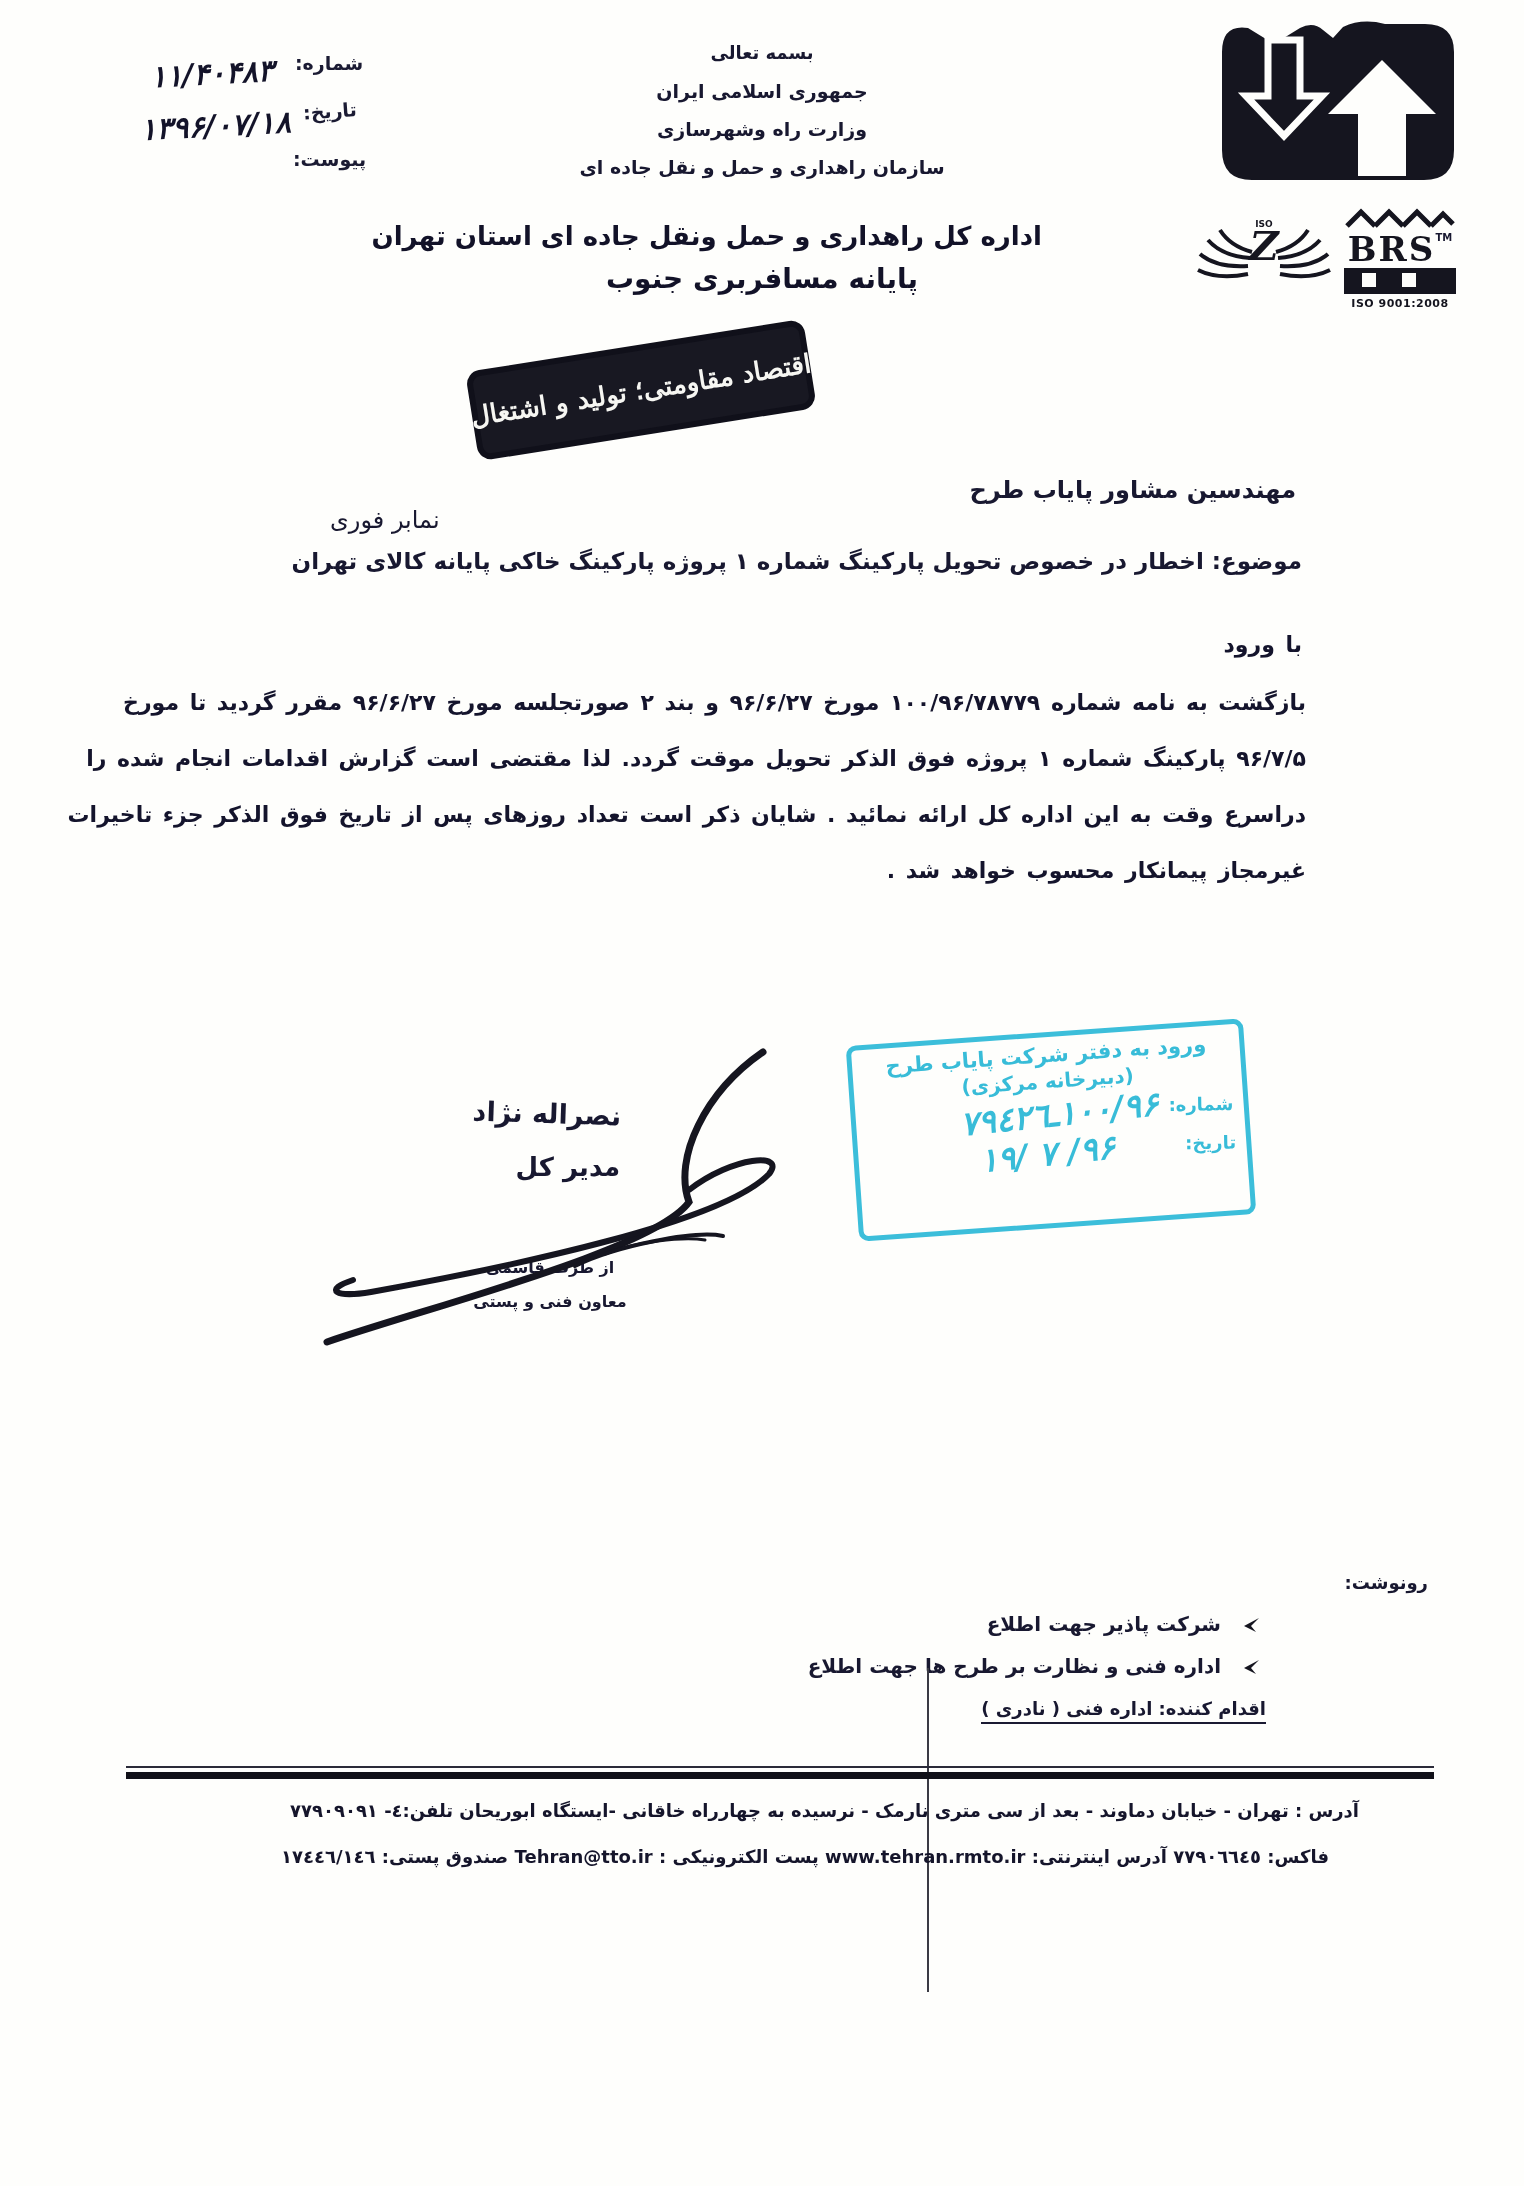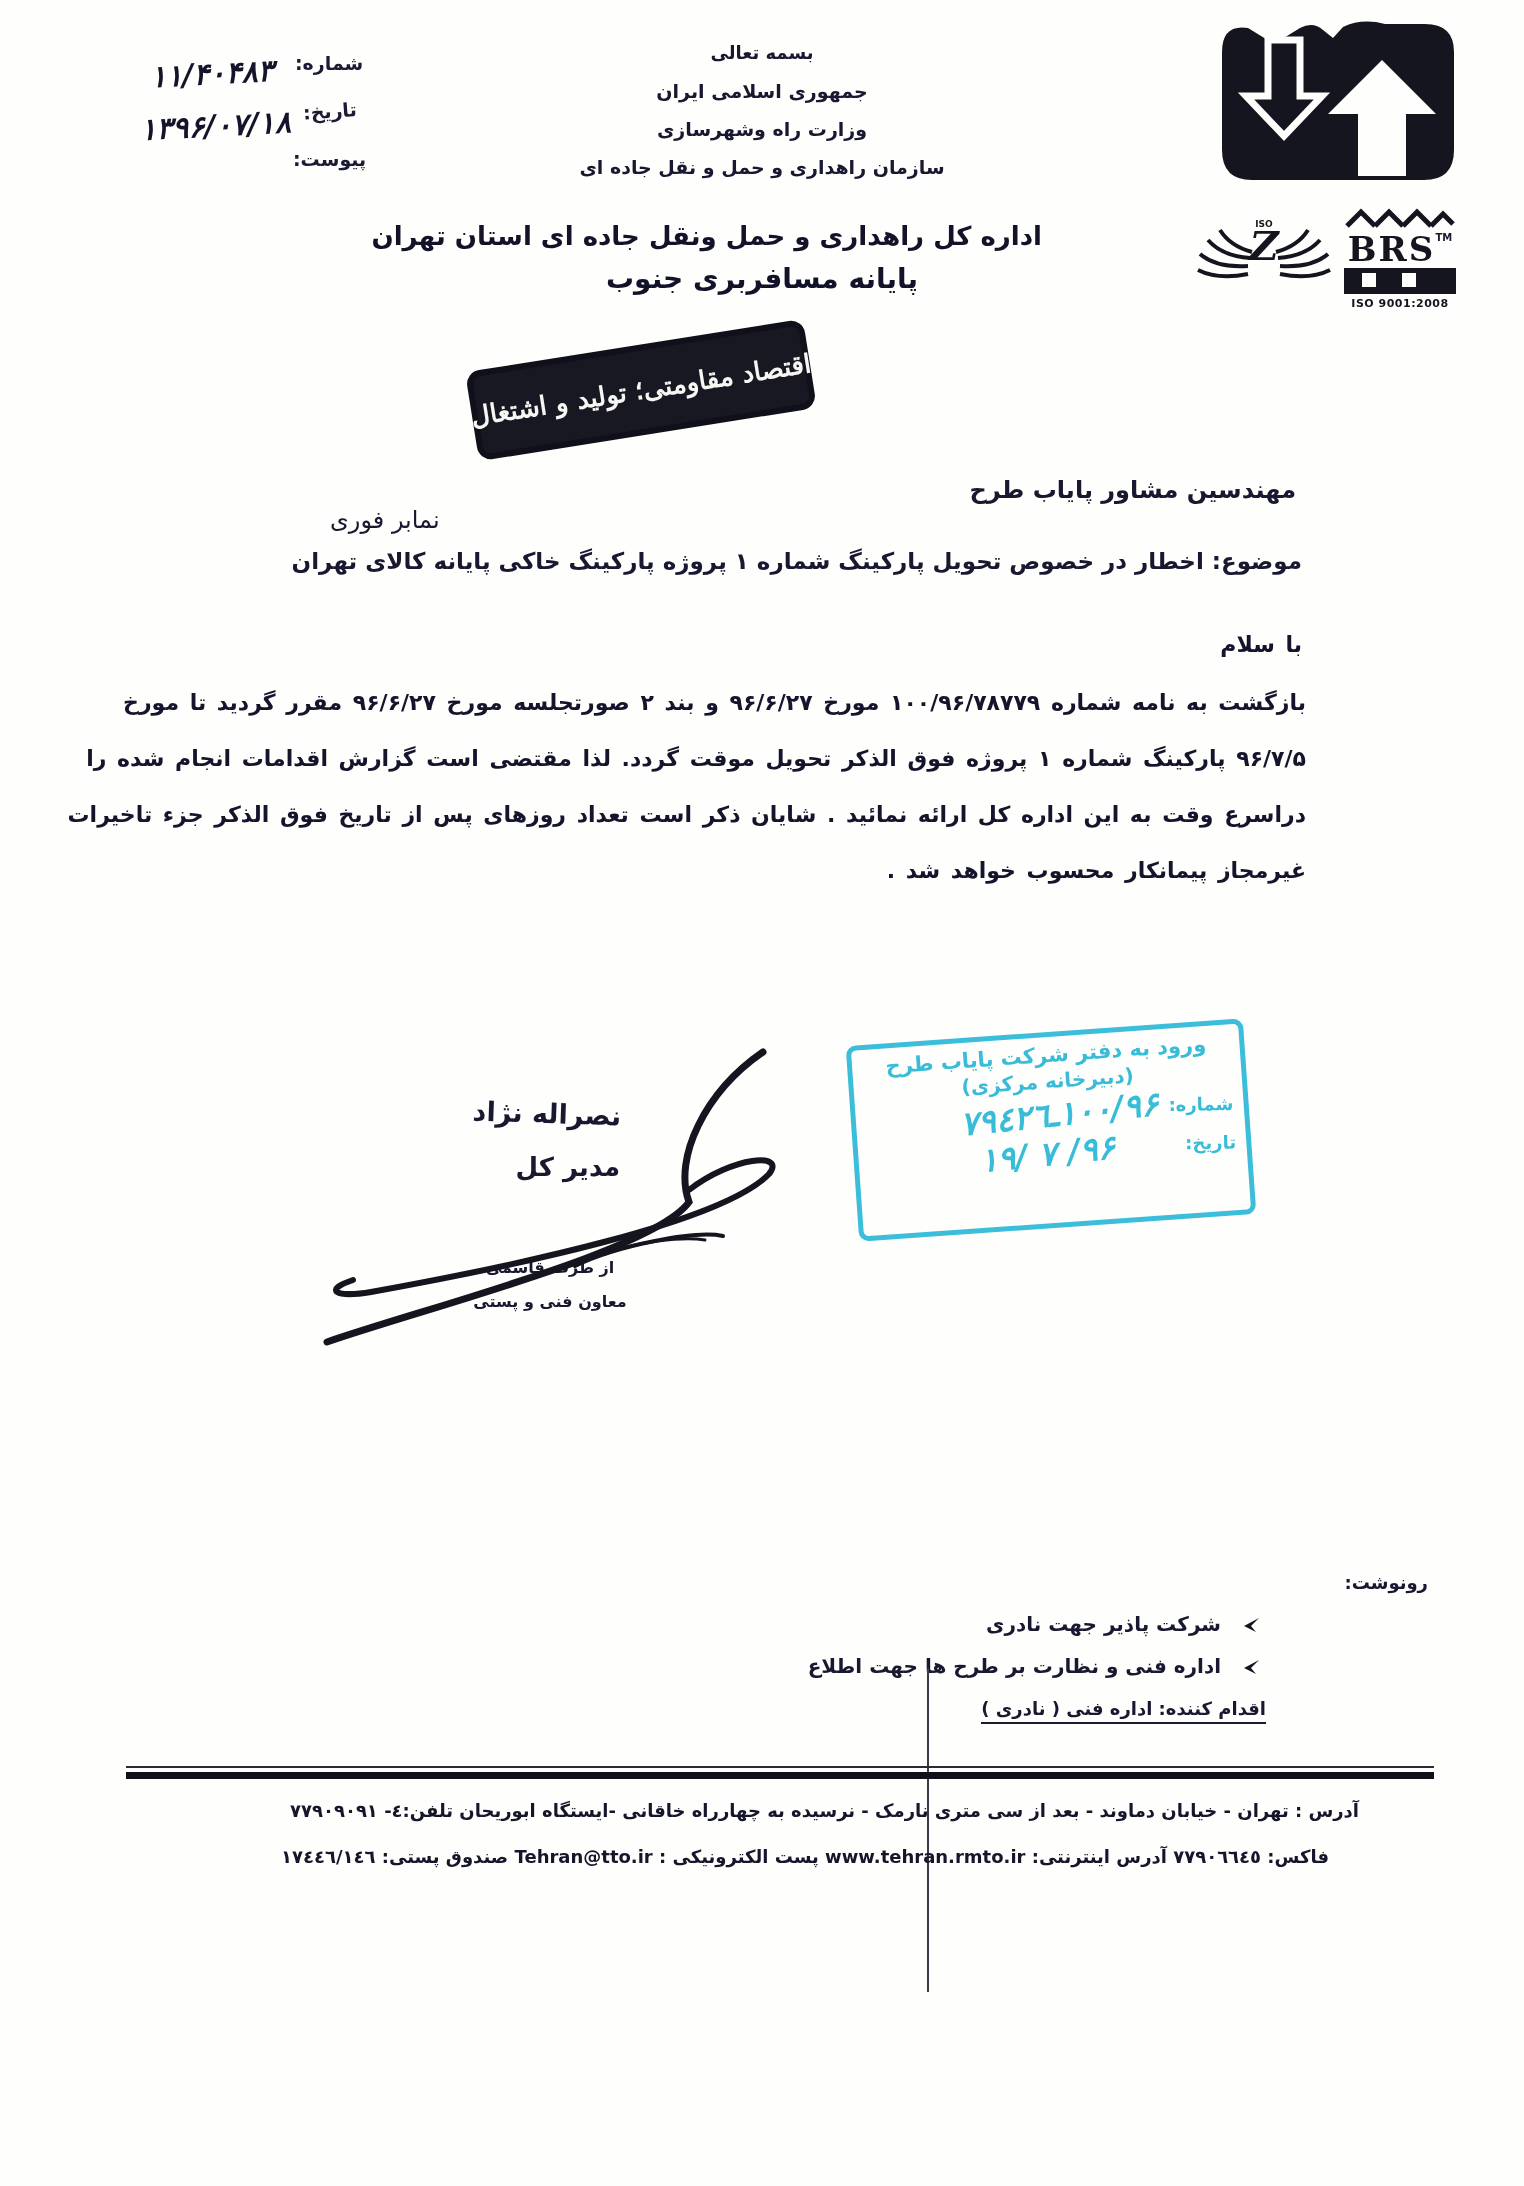--- a/index.html
+++ b/index.html
@@ -127,21 +127,21 @@
         <span style="left:18px;"></span>
         <span style="left:58px;"></span>
       </div>
     <div class="brs-iso" style="direction:ltr;margin-top:3px;">ISO 9001:2008</div>
   </div>
 
   <div class="abs recipient" style="right:228px;top:476px;">مهندسین مشاور پایاب طرح</div>
   <div class="abs fax-note" style="left:330px;top:506px;">نمابر فوری</div>
   <div class="abs subject" style="right:222px;top:548px;">موضوع: اخطار در خصوص تحویل پارکینگ شماره ۱ پروژه پارکینگ خاکی پایانه کالای تهران</div>
 
-  <div class="abs body-line" style="right:222px;top:632px;">با سلام</div>
+  <div class="abs body-line" style="right:222px;top:632px;">با ورود</div>
   <div class="abs body-line" style="right:218px;top:690px;">بازگشت به نامه شماره ۱۰۰/۹۶/۷۸۷۷۹ مورخ ۹۶/۶/۲۷ و بند ۲ صورتجلسه مورخ ۹۶/۶/۲۷ مقرر گردید تا مورخ</div>
   <div class="abs body-line" style="right:218px;top:746px;">۹۶/۷/۵ پارکینگ شماره ۱ پروژه فوق الذکر تحویل موقت گردد. لذا مقتضی است گزارش اقدامات انجام شده را</div>
   <div class="abs body-line" style="right:218px;top:802px;">دراسرع وقت به این اداره کل ارائه نمائید . شایان ذکر است تعداد روزهای پس از تاریخ فوق الذکر جزء تاخیرات</div>
   <div class="abs body-line" style="right:218px;top:858px;">غیرمجاز پیمانکار محسوب خواهد شد .</div>
 
   <div class="abs sig-name" style="left:462px;top:1098px;width:170px;text-align:center;">نصراله نژاد</div>
   <div class="abs sig-title" style="left:470px;top:1152px;width:150px;text-align:right;">مدیر کل</div>
   <div class="abs sig-small" style="left:455px;top:1258px;width:190px;text-align:center;">از طرف قاسمی</div>
   <div class="abs sig-small" style="left:430px;top:1292px;width:240px;text-align:center;">معاون فنی و پستی</div>
   <div class="abs" style="left:275px;top:1040px;">
@@ -166,21 +166,21 @@
       <span class="rstamp-label">تاریخ:</span>
       <span class="rstamp-hand" style="margin-right:60px;">۹۶/ ۷ /۱۹</span>
     </div>
   </div>
 
   <div class="abs cc-label" style="right:96px;top:1572px;">رونوشت:</div>
   <div class="abs cc-item" style="right:264px;top:1612px;">
     <span class="bullet"><svg width="18" height="16" viewBox="0 0 18 16">
           <polygon points="17,1 2,9 14,15 9,9" fill="#15151f"></polygon>
         </svg></span>
-    <span>شرکت پاذیر جهت نادری</span>
+    <span>شرکت پاذیر جهت اطلاع</span>
   </div>
   <div class="abs cc-item" style="right:264px;top:1654px;">
     <span class="bullet"><svg width="18" height="16" viewBox="0 0 18 16">
           <polygon points="17,1 2,9 14,15 9,9" fill="#15151f"></polygon>
         </svg></span>
     <span>اداره فنی و نظارت بر طرح ها جهت اطلاع</span>
   </div>
   <div class="abs cc-action" style="right:258px;top:1698px;">اقدام کننده: اداره فنی ( نادری )</div>
 
   <div class="abs fold-v"></div>

